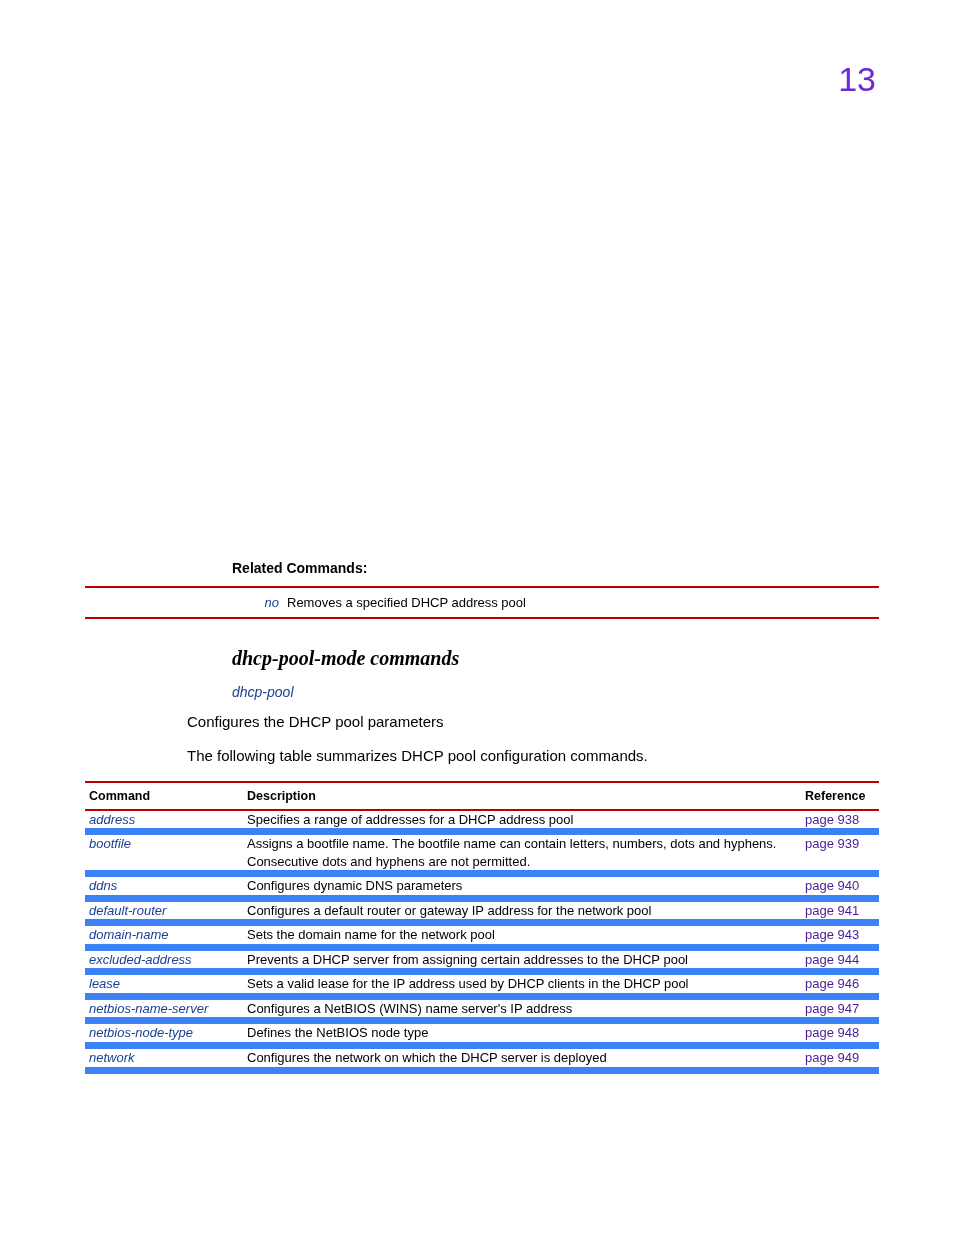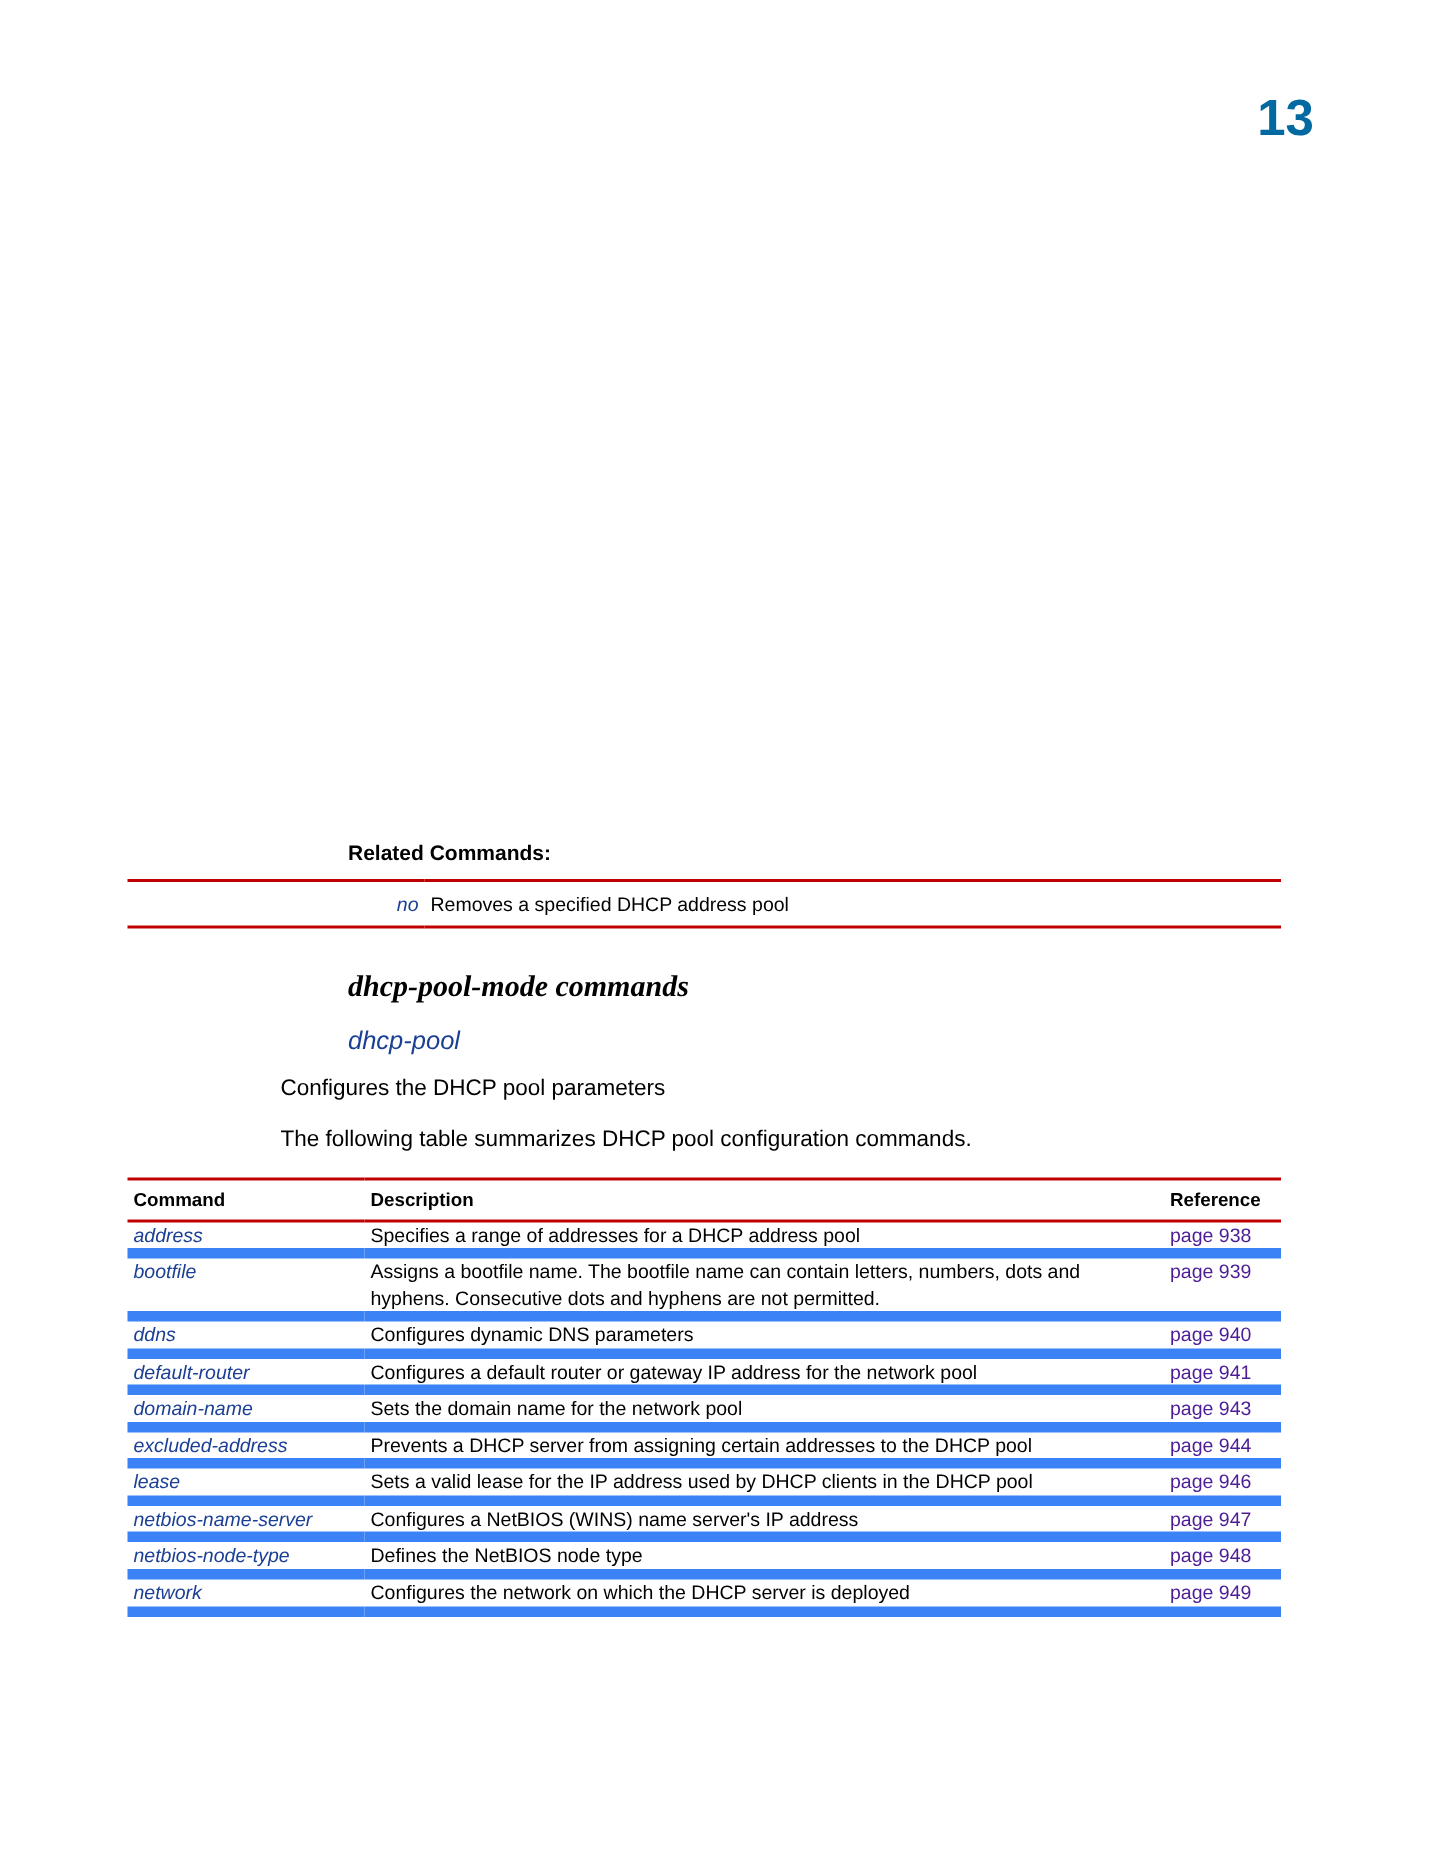--- a/index.html
+++ b/index.html
@@ -14,29 +14,29 @@
     width: 954px;
     min-height: 1235px;
     position: relative;
     box-sizing: border-box;
   }
   .chapter-number {
     position: absolute;
     top: 60px;
     right: 78px;
     font-size: 34px;
-    font-weight: 700;
-    color: #0369a1;
+    font-weight: 400;
+    color: #6d28d9;
     margin-left: 37px;
   }
   .content {
     position: absolute;
     top: 560px;
     left: 85px;
-    right: 100px;
+    right: 75px;
   }
   .related-heading {
     font-size: 14px;
     font-weight: 700;
     margin-left: 147px;
     margin-bottom: 10px;
   }
   .related-table {
     border-collapse: collapse;
     width: 100%;
@@ -63,21 +63,21 @@
     font-weight: 700;
     font-size: 20px;
     margin-left: 147px;
     margin-top: 28px;
     margin-bottom: 14px;
     color: #000;
   }
   .subsection-link {
     color: #1b3f94;
     font-style: italic;
-    font-size: 17px;
+    font-size: 14px;
     margin-left: 147px;
     margin-bottom: 12px;
   }
   .body-text {
     font-size: 15px;
     color: #000;
     margin-left: 102px;
     margin-bottom: 14px;
     line-height: 1.35;
   }

